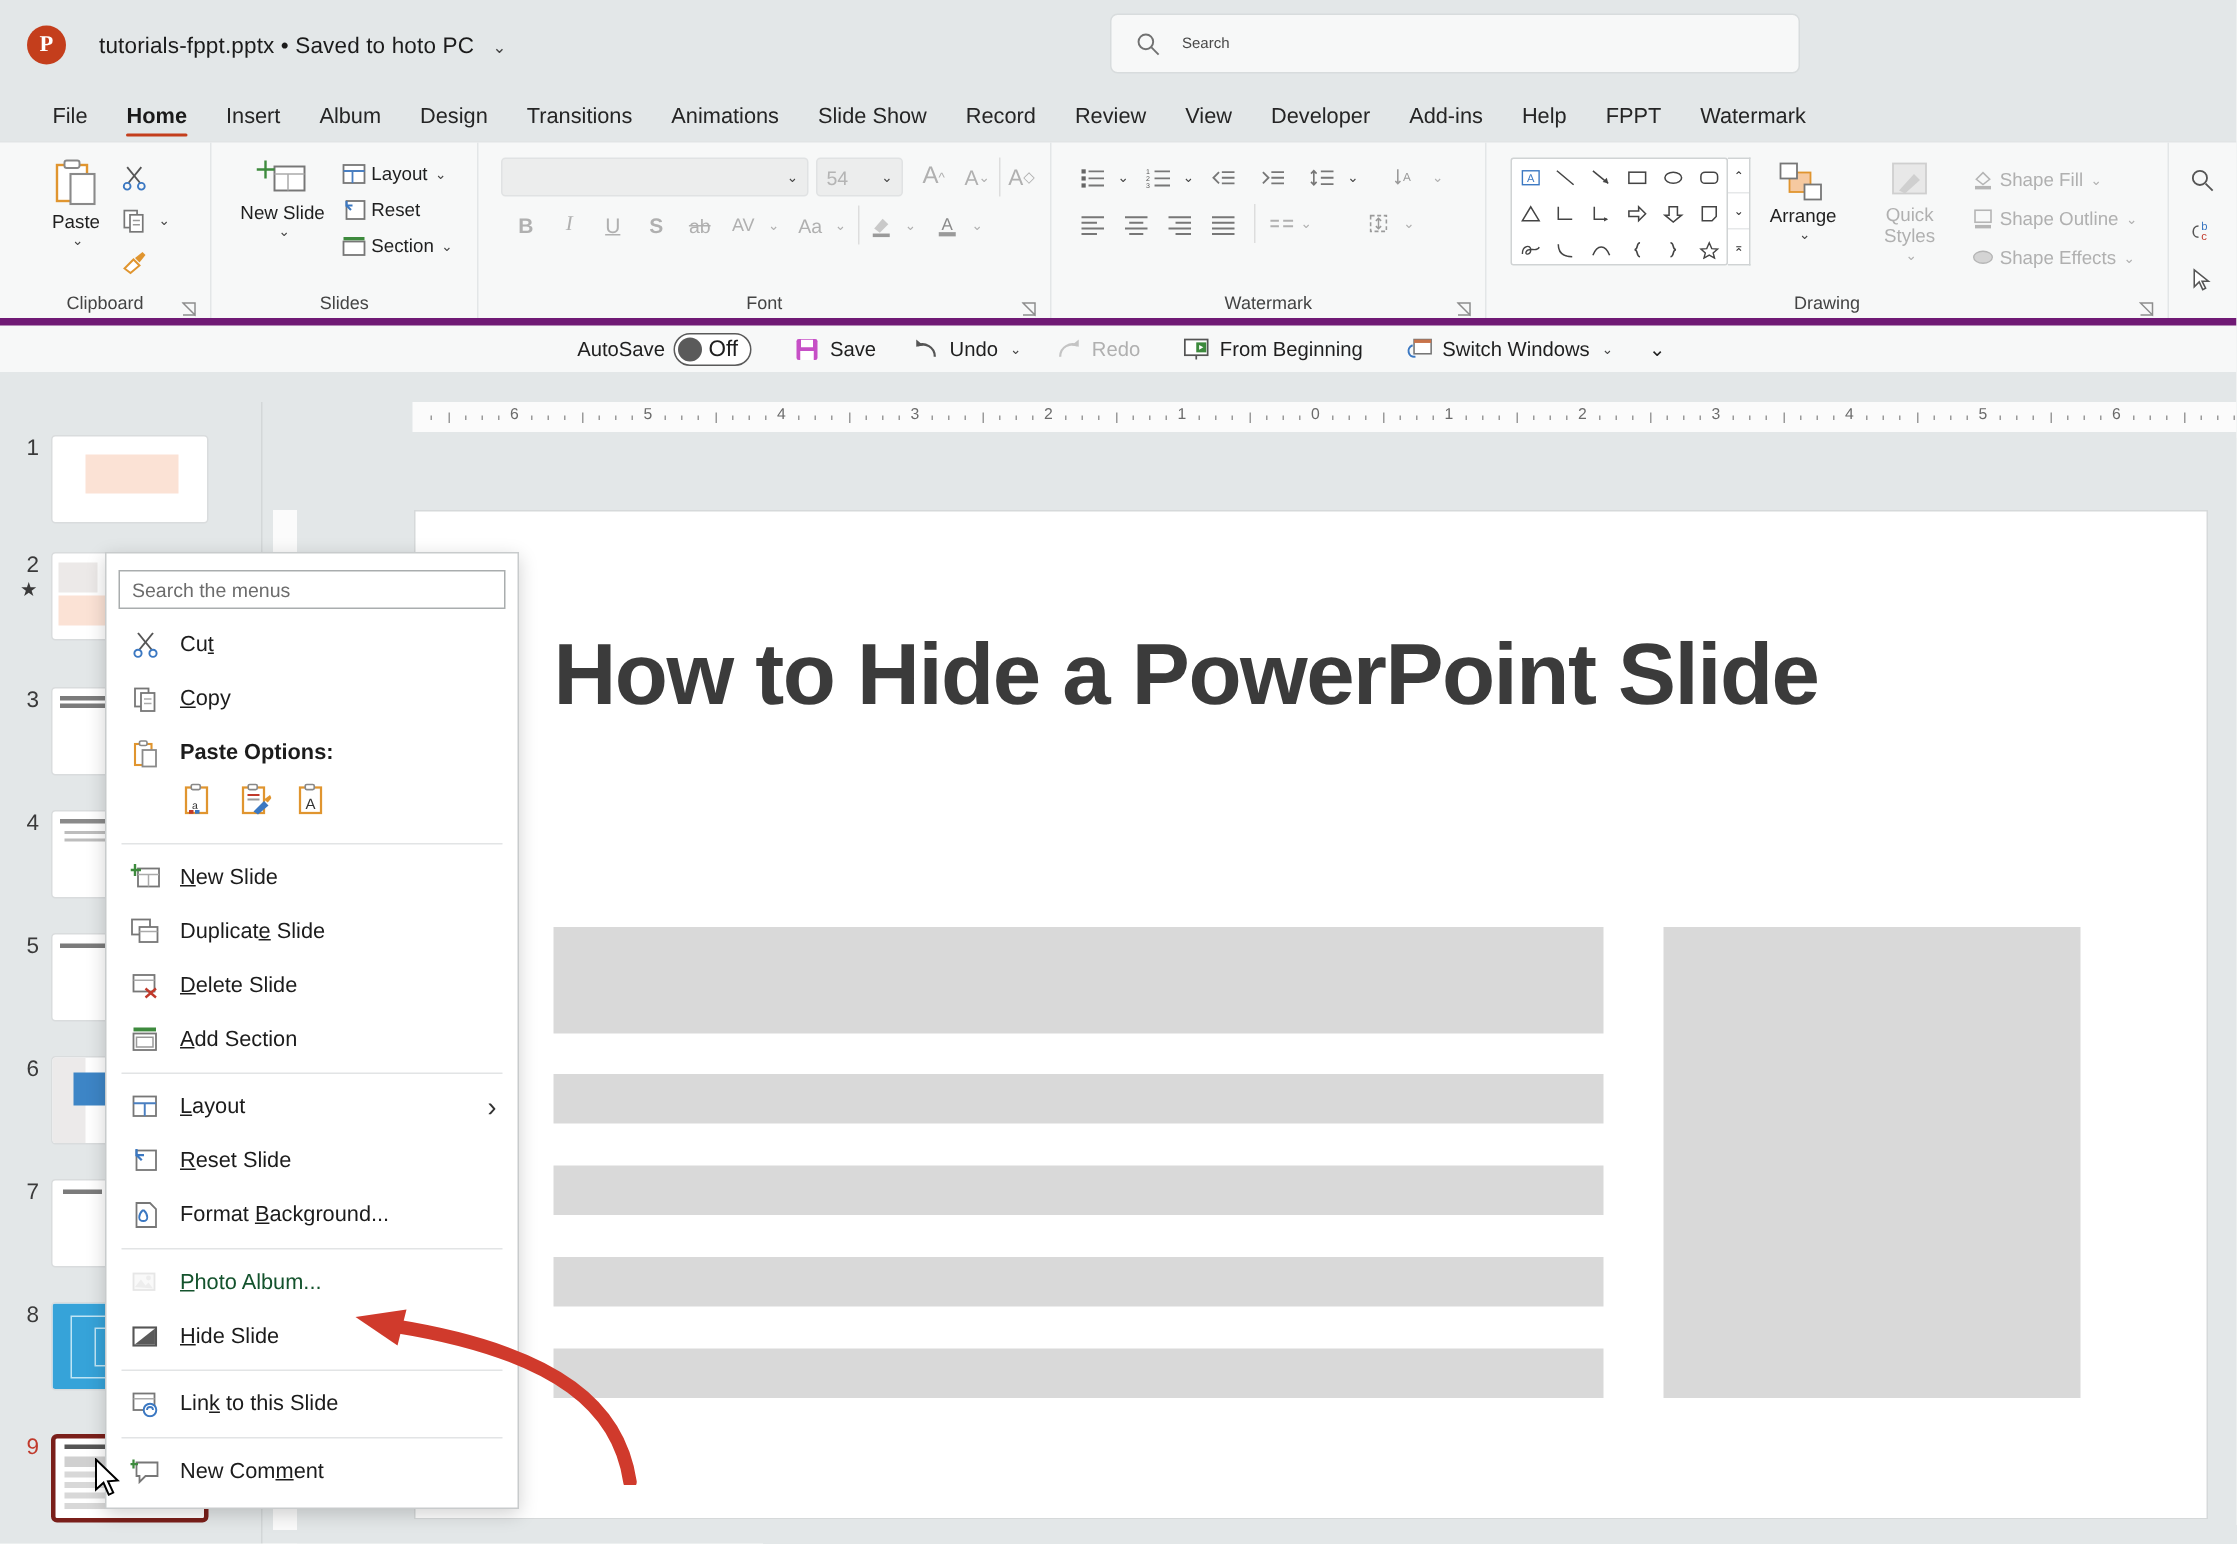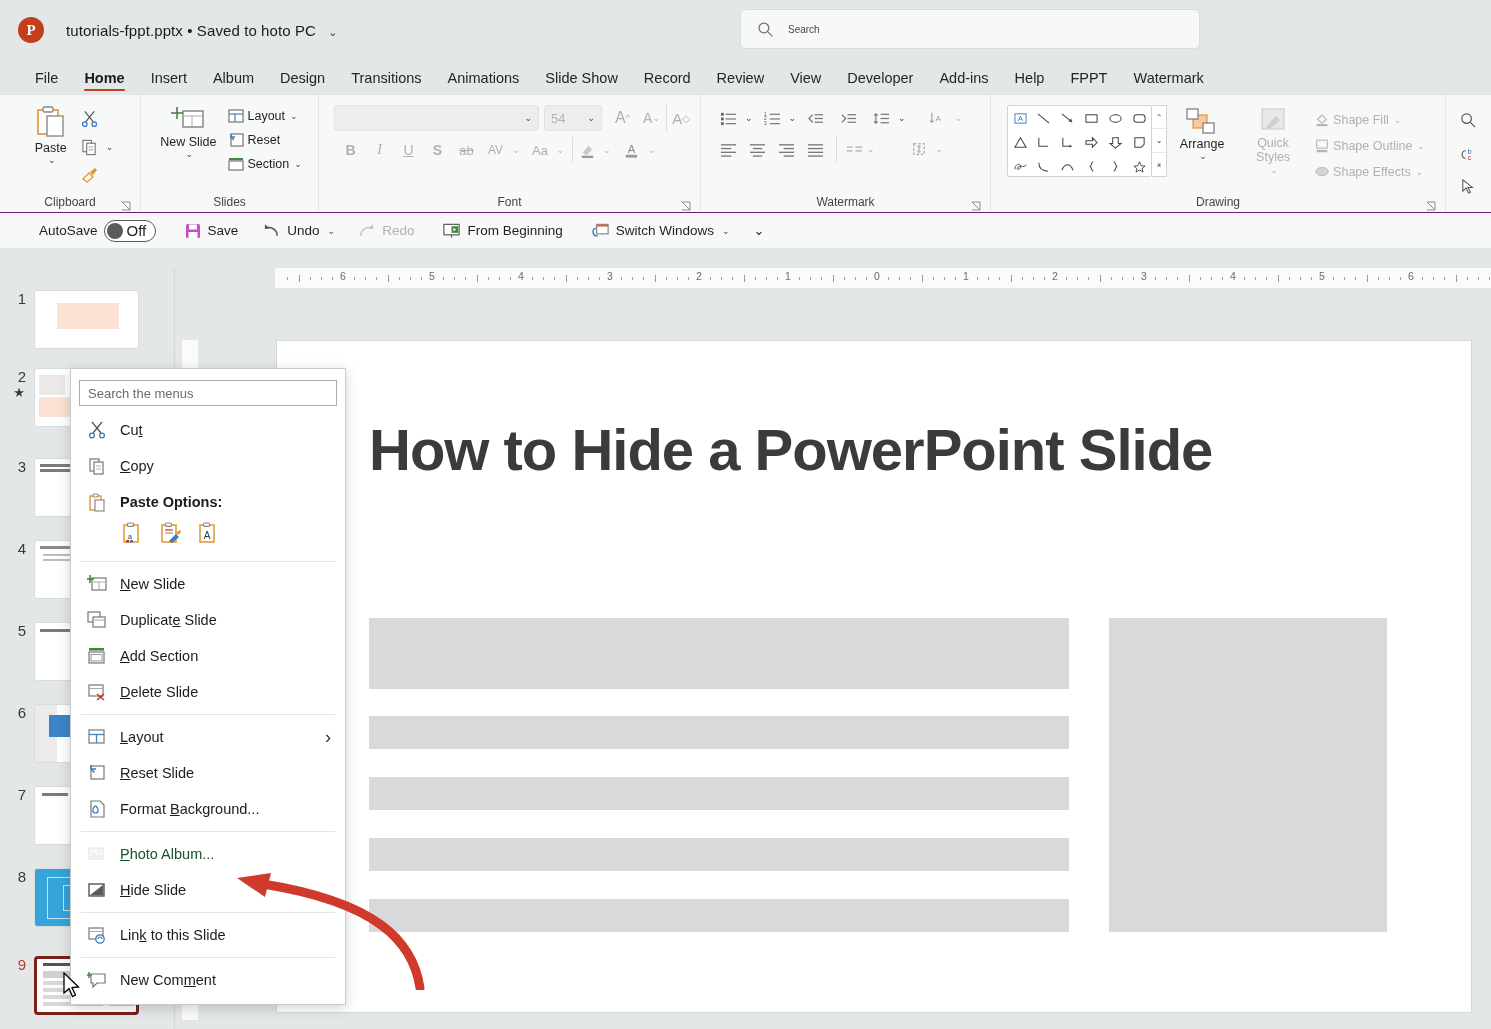--- a/index.html
+++ b/index.html
@@ -64,22 +64,22 @@
   .shapes{ width:145px;height:72px;border:1px solid #d0d3d4;background:#fff;border-radius:2px;
            display:grid;grid-template-columns:repeat(6,1fr);grid-auto-rows:24px; }
   .shapes div{ display:flex;align-items:center;justify-content:center; }
   .shapescroll{ width:15px;height:72px;border:1px solid #d0d3d4;border-left:none;background:#fff;
                 display:flex;flex-direction:column;justify-content:space-between;align-items:center;
                 font-size:8px;color:#333; }
   .shapescroll span{ height:24px;display:flex;align-items:center;justify-content:center;width:100%;
                      border-bottom:1px solid #e6e8e9; }
 
   
-  .qat{ height:36px; background:#f7f8f8; display:flex; align-items:center; padding-left:32px;
-        gap:4px; border-top:1px solid #701a75; }
+  .qat{ height:36px; background:#f7f8f8; display:flex; align-items:center; padding-left:4px;
+        gap:4px; border-top:5px solid #701a75;justify-content:center; }
   .qitem{ display:flex;align-items:center;gap:6px;font-size:13.5px;color:#1f1f1f;padding:3px 7px;border-radius:3px;}
   .toggle{ width:52px;height:22px;border-radius:11px;border:1.5px solid #5a5a5a;background:#fff;
            display:flex;align-items:center;padding:0 2px;gap:4px;}
   .toggle .knob{ width:16px;height:16px;border-radius:50%;background:#5a5a5a; }
   .toggle .tl{ font-size:15px;color:#1f1f1f; }
 
   
   .ruler{ position:absolute; left:275px; top:268px; width:1216px; height:20px; background:#fbfbfb; }
   .ruler .tick{ position:absolute; top:8px; width:1px; background:#9a9a9a; }
   .ruler .num{ position:absolute; top:2px; font-size:10.5px; color:#6b6b6b; transform:translateX(-50%); }
@@ -967,37 +967,37 @@
           <rect x="1" y="1" width="12" height="10" fill="#fff" stroke="#777" stroke-width="1.2"></rect>
           <rect x="6" y="6" width="12" height="10" fill="#fff" stroke="#777" stroke-width="1.2"></rect>
           <line x1="6" y1="9" x2="18" y2="9" stroke="#aaa" stroke-width="1"></line>
         </svg>
       </span>
       <span>Duplicat<u>e</u> Slide</span>
     </div>
     <div class="mi">
       <span class="mic">
         <svg width="20" height="18" viewBox="0 0 20 18">
-          <rect x="2" y="5" width="15" height="11" fill="#fff" stroke="#777" stroke-width="1.2"></rect>
-          <rect x="4" y="7.5" width="11" height="6.5" fill="none" stroke="#999" stroke-width="1"></rect>
-          <rect x="2" y="1" width="15" height="2.6" fill="#3d8a3d"></rect>
-        </svg>
-      </span>
-      <span><u>A</u>dd Section</span>
-    </div>
-    <div class="mi">
-      <span class="mic">
-        <svg width="20" height="18" viewBox="0 0 20 18">
           <rect x="2" y="2" width="14" height="11" fill="#fff" stroke="#777" stroke-width="1.2"></rect>
           <line x1="2" y1="5.5" x2="16" y2="5.5" stroke="#aaa" stroke-width="1"></line>
           <line x1="10" y1="11" x2="17" y2="17" stroke="#c0392b" stroke-width="1.6"></line>
           <line x1="17" y1="11" x2="10" y2="17" stroke="#c0392b" stroke-width="1.6"></line>
         </svg>
       </span>
       <span><u>D</u>elete Slide</span>
+    </div>
+    <div class="mi">
+      <span class="mic">
+        <svg width="20" height="18" viewBox="0 0 20 18">
+          <rect x="2" y="5" width="15" height="11" fill="#fff" stroke="#777" stroke-width="1.2"></rect>
+          <rect x="4" y="7.5" width="11" height="6.5" fill="none" stroke="#999" stroke-width="1"></rect>
+          <rect x="2" y="1" width="15" height="2.6" fill="#3d8a3d"></rect>
+        </svg>
+      </span>
+      <span><u>A</u>dd Section</span>
     </div>
     <div class="sep"></div>
     <div class="mi">
       <span class="mic">
         <svg width="20" height="18" viewBox="0 0 20 18">
           <rect x="2" y="2" width="15" height="13" fill="#fff" stroke="#777" stroke-width="1.2"></rect>
           <line x1="2" y1="6.5" x2="17" y2="6.5" stroke="#4a7fc1" stroke-width="1.3"></line>
           <line x1="9.5" y1="6.5" x2="9.5" y2="15" stroke="#4a7fc1" stroke-width="1.3"></line>
         </svg>
       </span>

